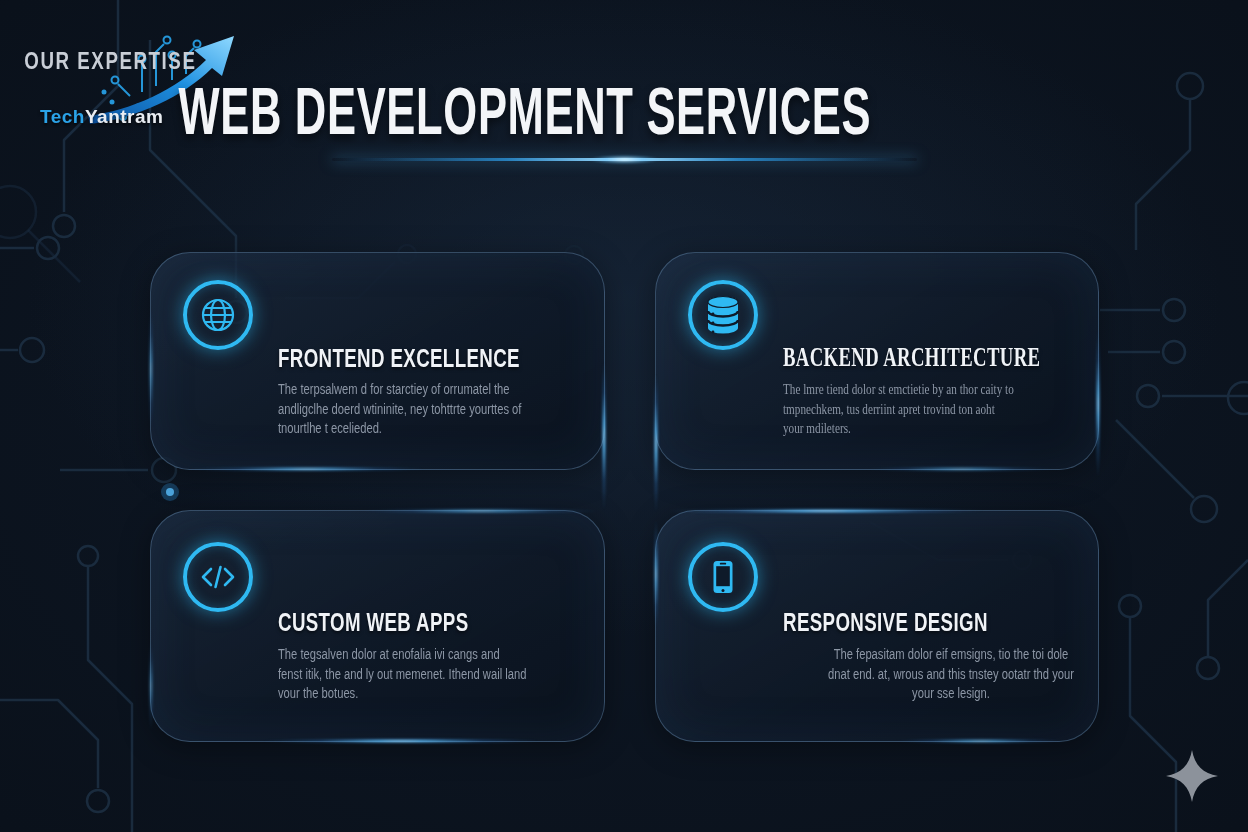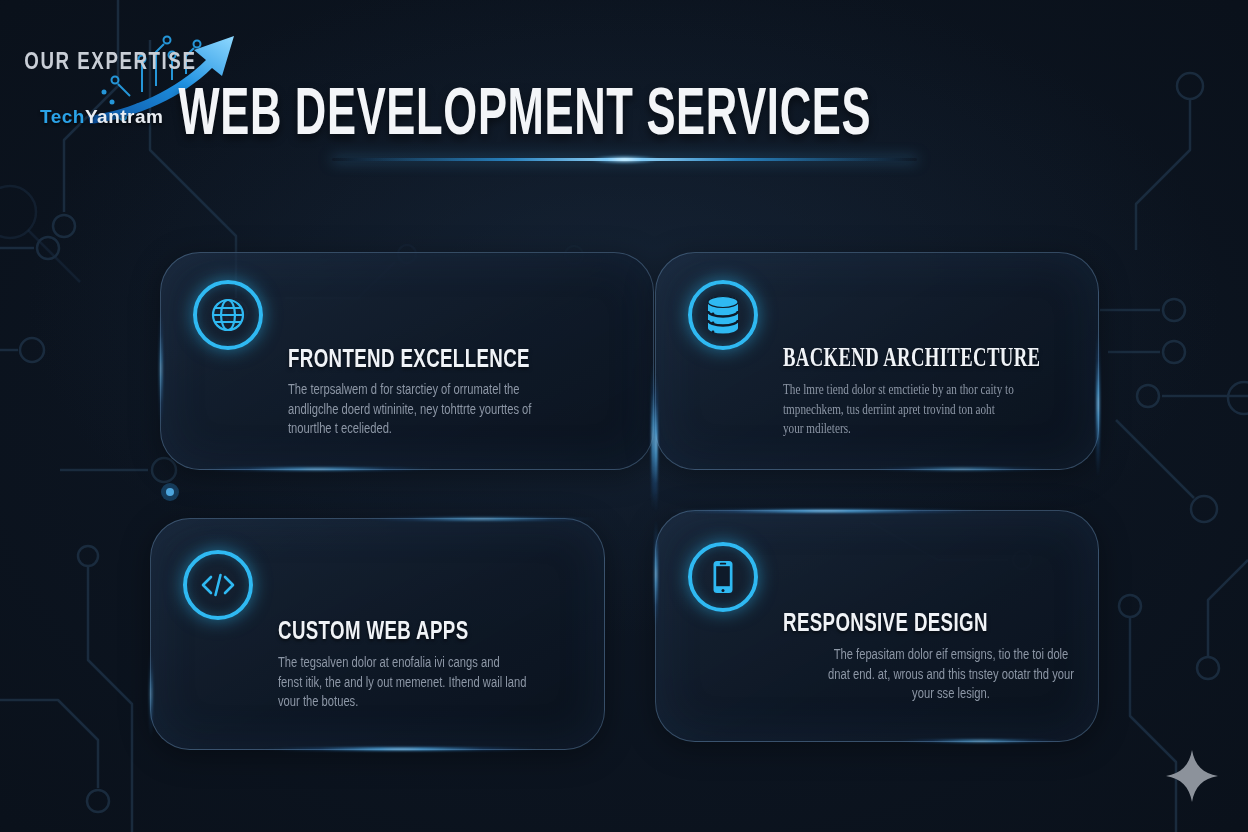--- a/index.html
+++ b/index.html
@@ -30,23 +30,23 @@
   #title-line{position:absolute;left:332px;top:158px;width:585px;height:3px;border-radius:2px;
     background:linear-gradient(90deg, rgba(47,160,235,0) 0%, rgba(47,160,235,.75) 30%, #9fdcff 50%, rgba(47,160,235,.75) 70%, rgba(47,160,235,0) 100%);
     box-shadow:0 0 14px rgba(80,190,255,.55);}
   #title-line::after{content:"";position:absolute;left:44%;top:-3px;width:12%;height:9px;border-radius:50%;
     background:radial-gradient(ellipse closest-side, rgba(230,248,255,.95), rgba(110,200,255,.5) 55%, transparent 100%);
     filter:blur(1px);}
   
   .card{position:absolute;border-radius:40px;border:1px solid rgba(110,150,190,.42);
     background:linear-gradient(150deg, rgba(28,43,62,.72) 0%, rgba(15,25,39,.85) 55%, rgba(10,18,29,.9) 100%);
     box-shadow:inset 0 0 46px rgba(46,80,120,.18), 0 6px 30px rgba(0,0,0,.35);}
-  #card1{left:160px;top:252px;width:453px;height:216px;padding-left:39px;}
+  #card1{left:150px;top:252px;width:453px;height:216px;}
   #card2{left:655px;top:252px;width:442px;height:216px;font-family:Liberation Serif, serif;}
-  #card3{left:150px;top:510px;width:453px;height:230px;margin-top:8px;}
+  #card3{left:150px;top:510px;width:453px;height:230px;}
   #card4{left:655px;top:510px;width:442px;height:230px;text-align:center;}
   .icon-ring{position:absolute;left:32px;top:27px;width:62px;height:62px;border-radius:50%;
     border:4px solid #2fb9f2;display:flex;align-items:center;justify-content:center;
     box-shadow:0 0 18px rgba(47,185,242,.55), inset 0 0 12px rgba(47,185,242,.28);}
   .row-bottom .icon-ring{top:31px;}
   .card-title{position:absolute;left:127px;top:91px;font-size:26px;font-weight:bold;color:#f0f3f7;
     line-height:28px;text-shadow:0 2px 4px rgba(0,0,0,.55);transform:scale(0.72,1.02);transform-origin:left top;white-space:nowrap;letter-spacing:.5px;}
   .row-bottom .card-title{top:97px;}
   .card-body{position:absolute;left:127px;top:127px;width:420px;font-size:14px;line-height:19.5px;
     color:#8d97a6;white-space:pre-line;transform:scaleX(0.8);transform-origin:left top;}

